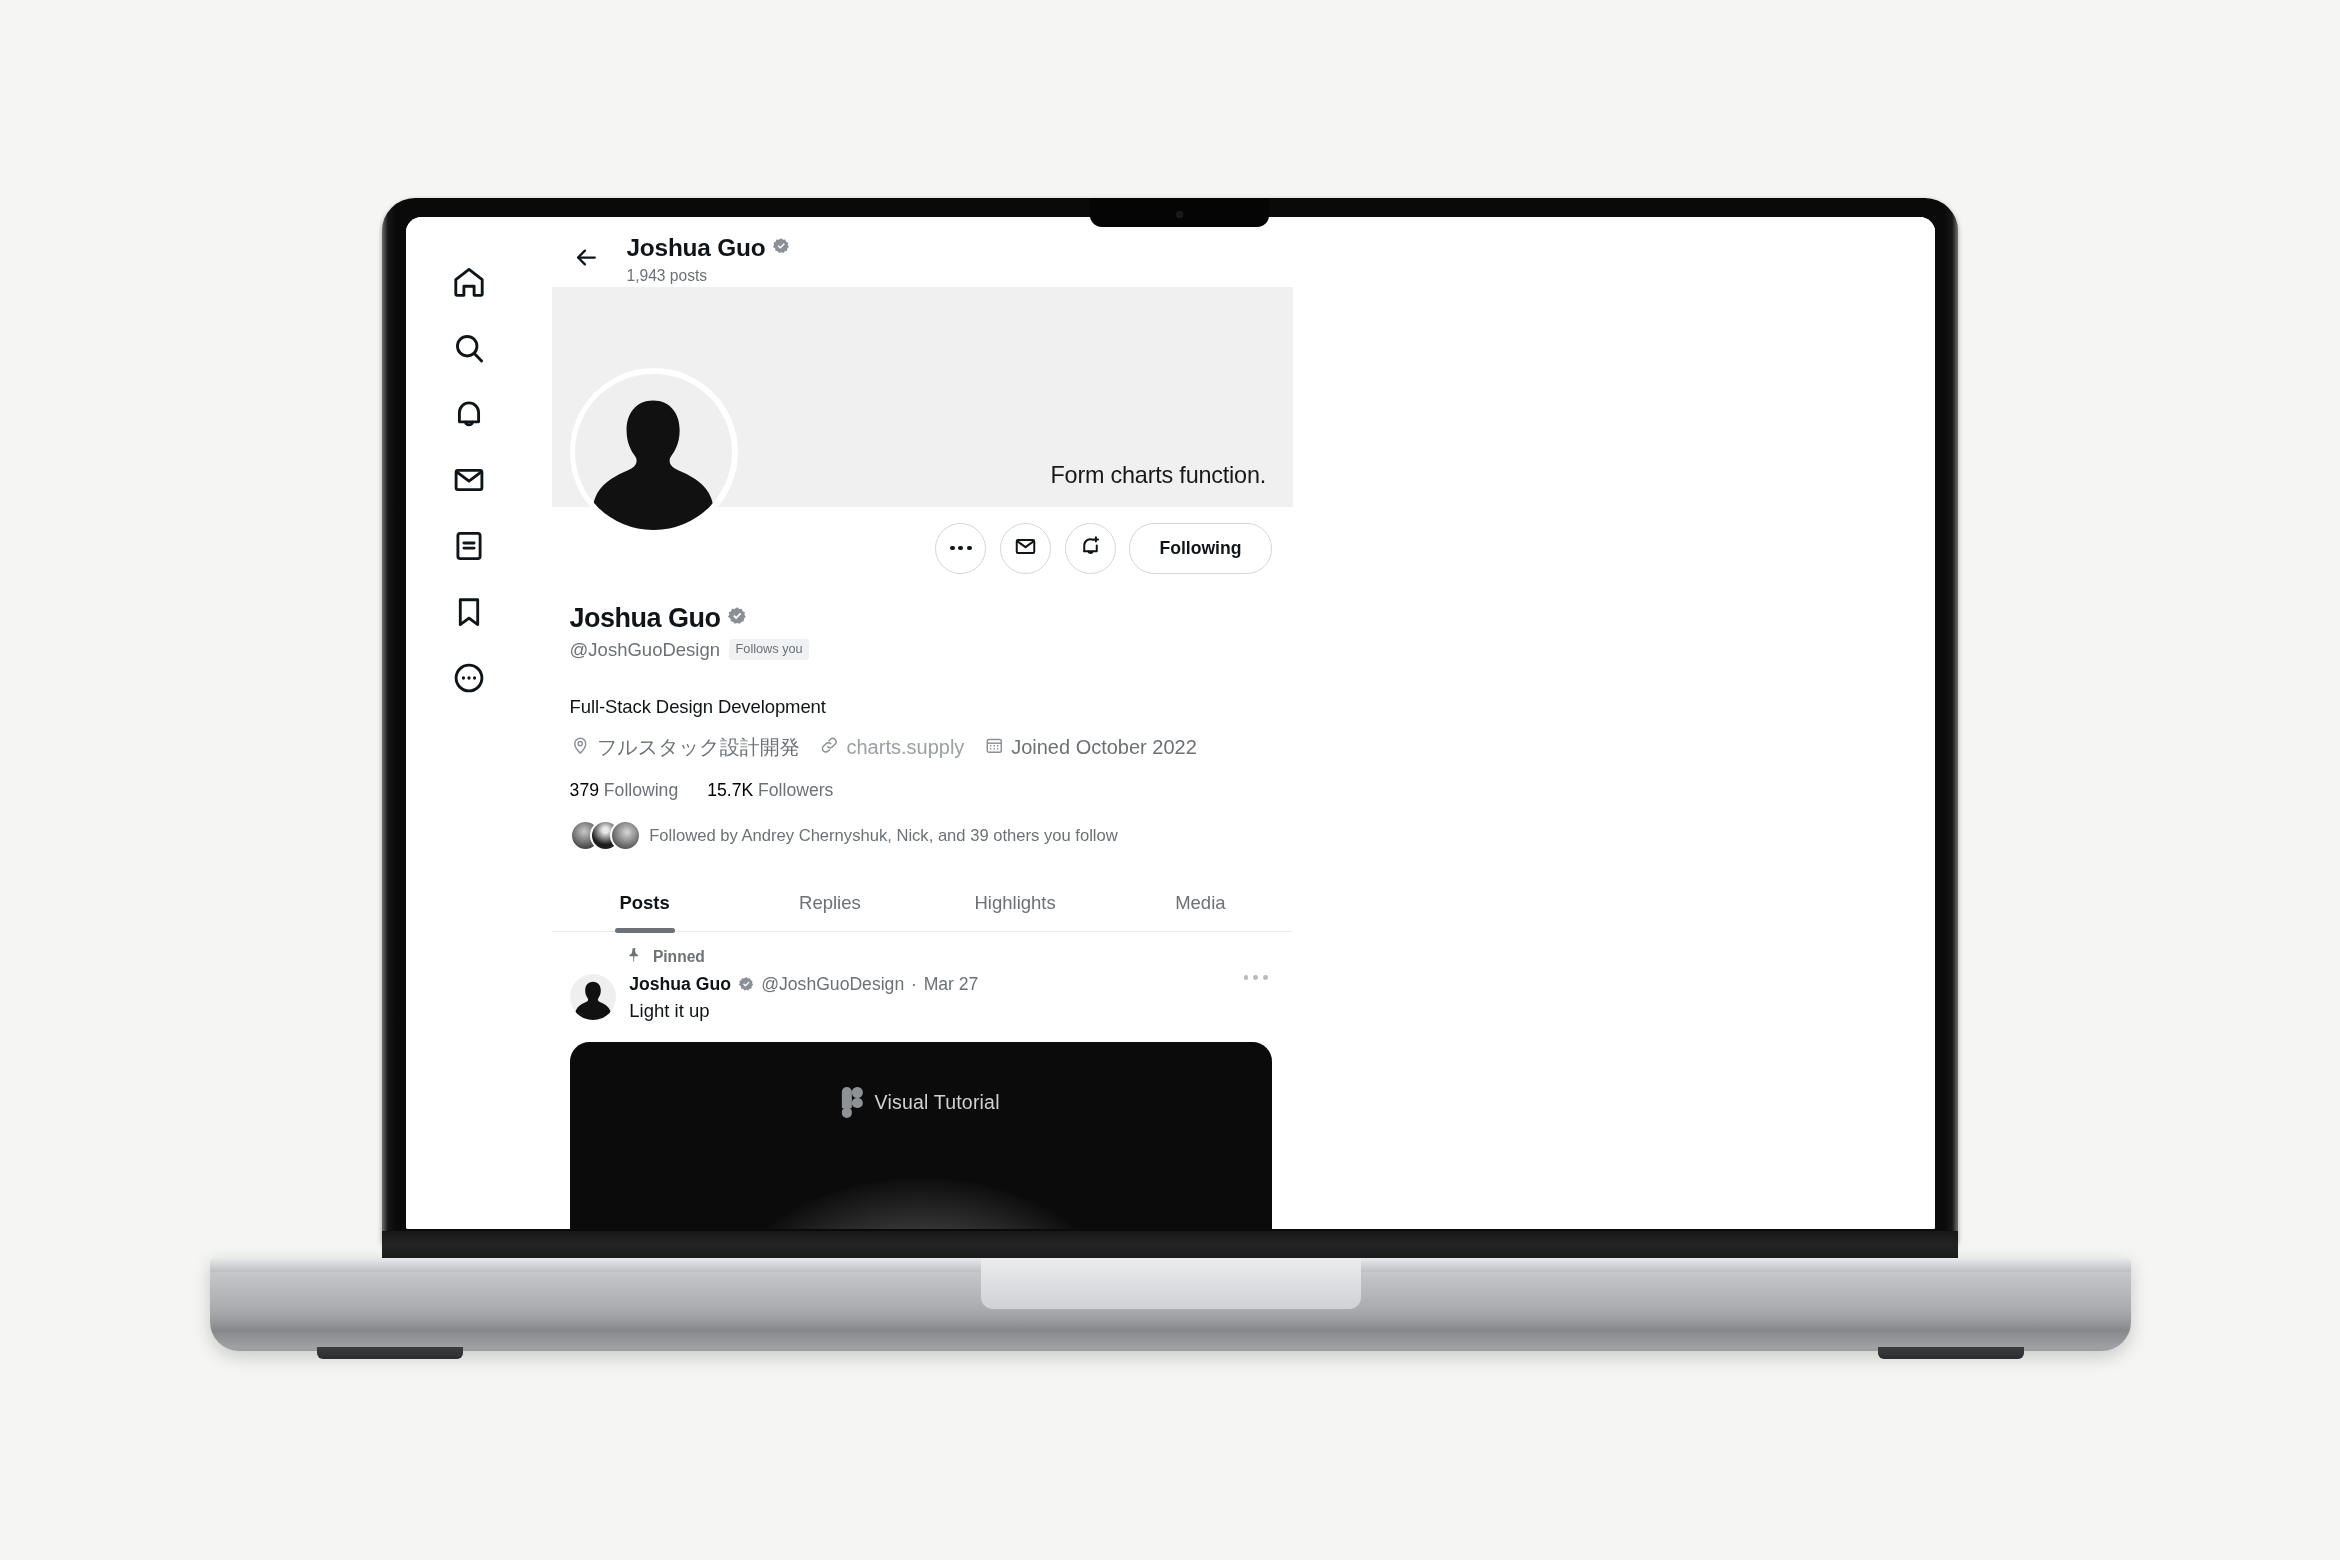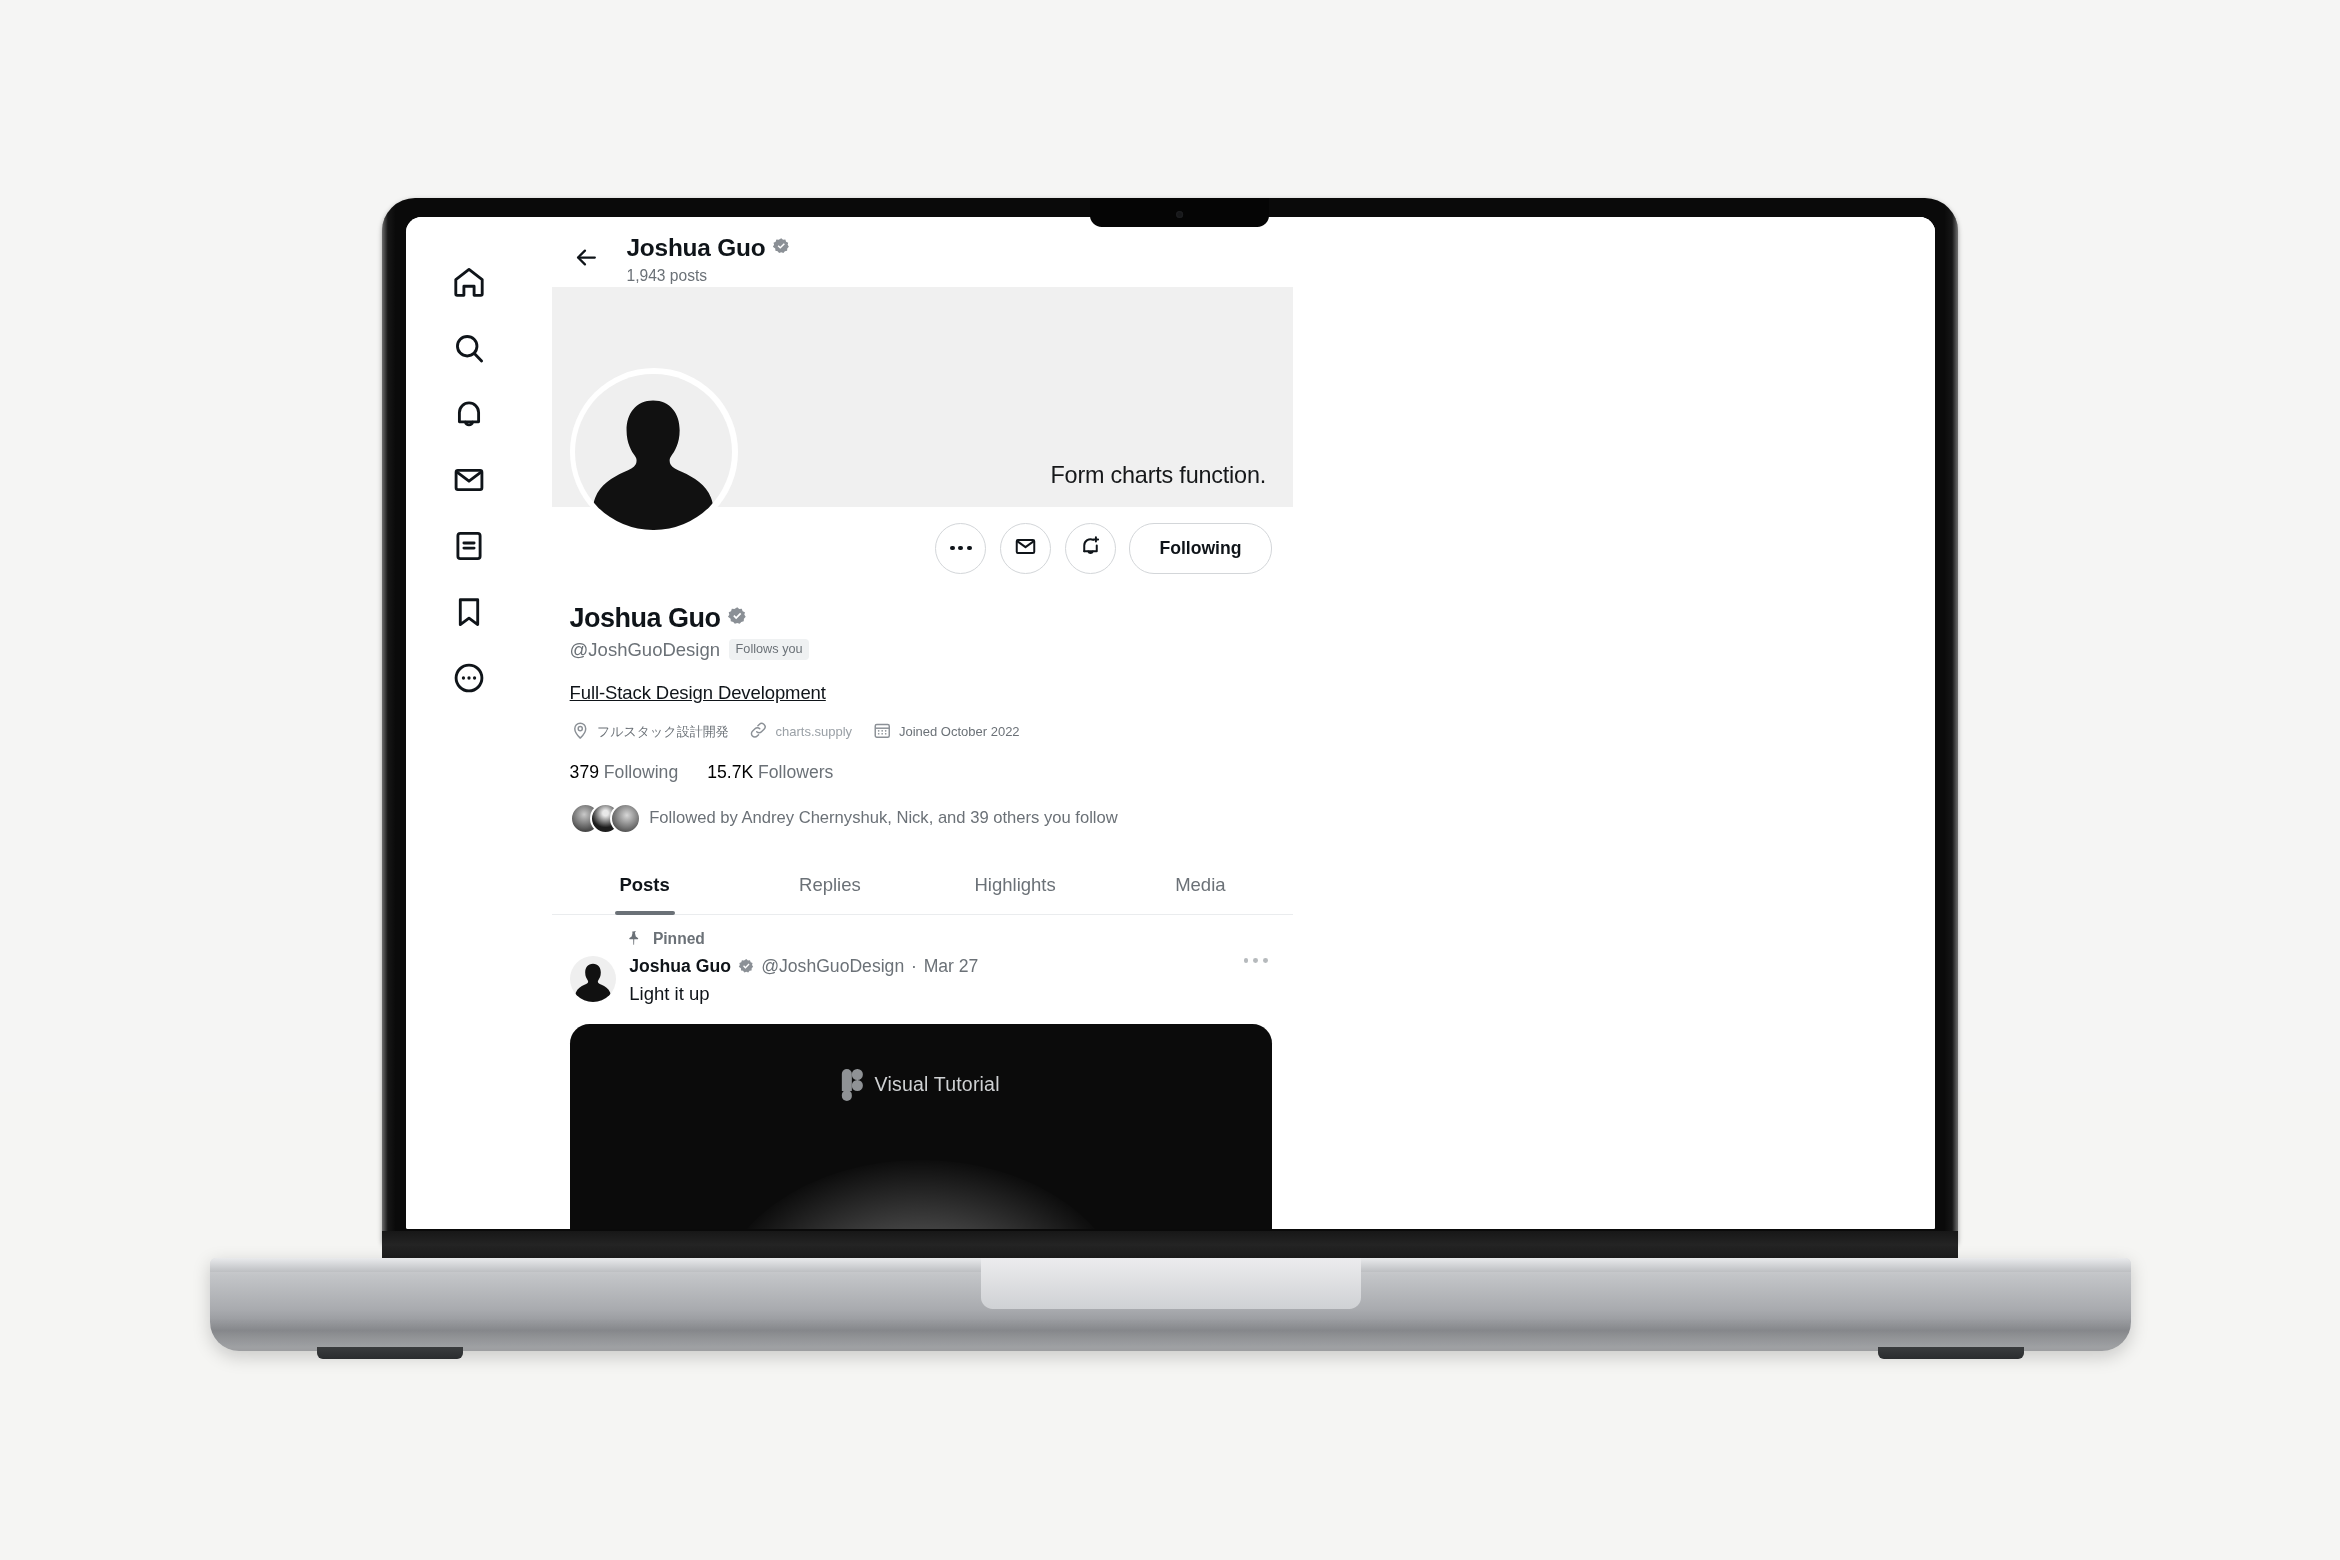--- a/index.html
+++ b/index.html
@@ -159,23 +159,23 @@
 
   .profile-info { padding: 13.7px 21.5px 0 17.6px; }
   .name-row { display: flex; align-items: center; gap: 6.8px; }
   .display-name { font-size: 27px; font-weight: 800; letter-spacing: -0.5px; }
   .handle-row { display: flex; align-items: center; gap: 8.8px; margin-top: 4.9px; }
   .handle { font-size: 18.5px; color: #6b7177; }
   .follows-you {
     font-size: 12.7px; color: #6b7177; background: #eff1f2;
     padding: 2.9px 6.8px; border-radius: 3.9px; line-height: 1.15;
   }
-  .bio { font-size: 18.5px; color: #0f1419; margin-top: 21px; letter-spacing: -0.1px; text-decoration: underline; }
+  .bio { font-size: 18.5px; color: #0f1419; margin-top: 35px; letter-spacing: -0.1px; }
   .meta-row { display: flex; align-items: center; gap: 19.5px; margin-top: 16.6px; flex-wrap: wrap; }
-  .meta-item { display: flex; align-items: center; gap: 6.8px; font-size: 13px; color: #6b7177; }
+  .meta-item { display: flex; align-items: center; gap: 6.8px; font-size: 20px; color: #6b7177; }
   .meta-item svg { width: 20.5px; height: 20.5px; flex: 0 0 20.5px; }
   .meta-item.link span { color: #9aa0a6; }
   .stats-row { display: flex; gap: 29px; margin-top: 18.5px; }
   .stat { font-size: 17.6px; color: #6b7177; }
   .stat b { color: #000000; font-weight: 400; }
   .followed-by { display: flex; align-items: center; gap: 8px; margin-top: 19.5px; }
   .face-pile { display: flex; }
   .face {
     width: 31px; height: 31px; border-radius: 50%;
     border: 2px solid #fff; background: #3b3b3b; margin-left: -10.7px;

